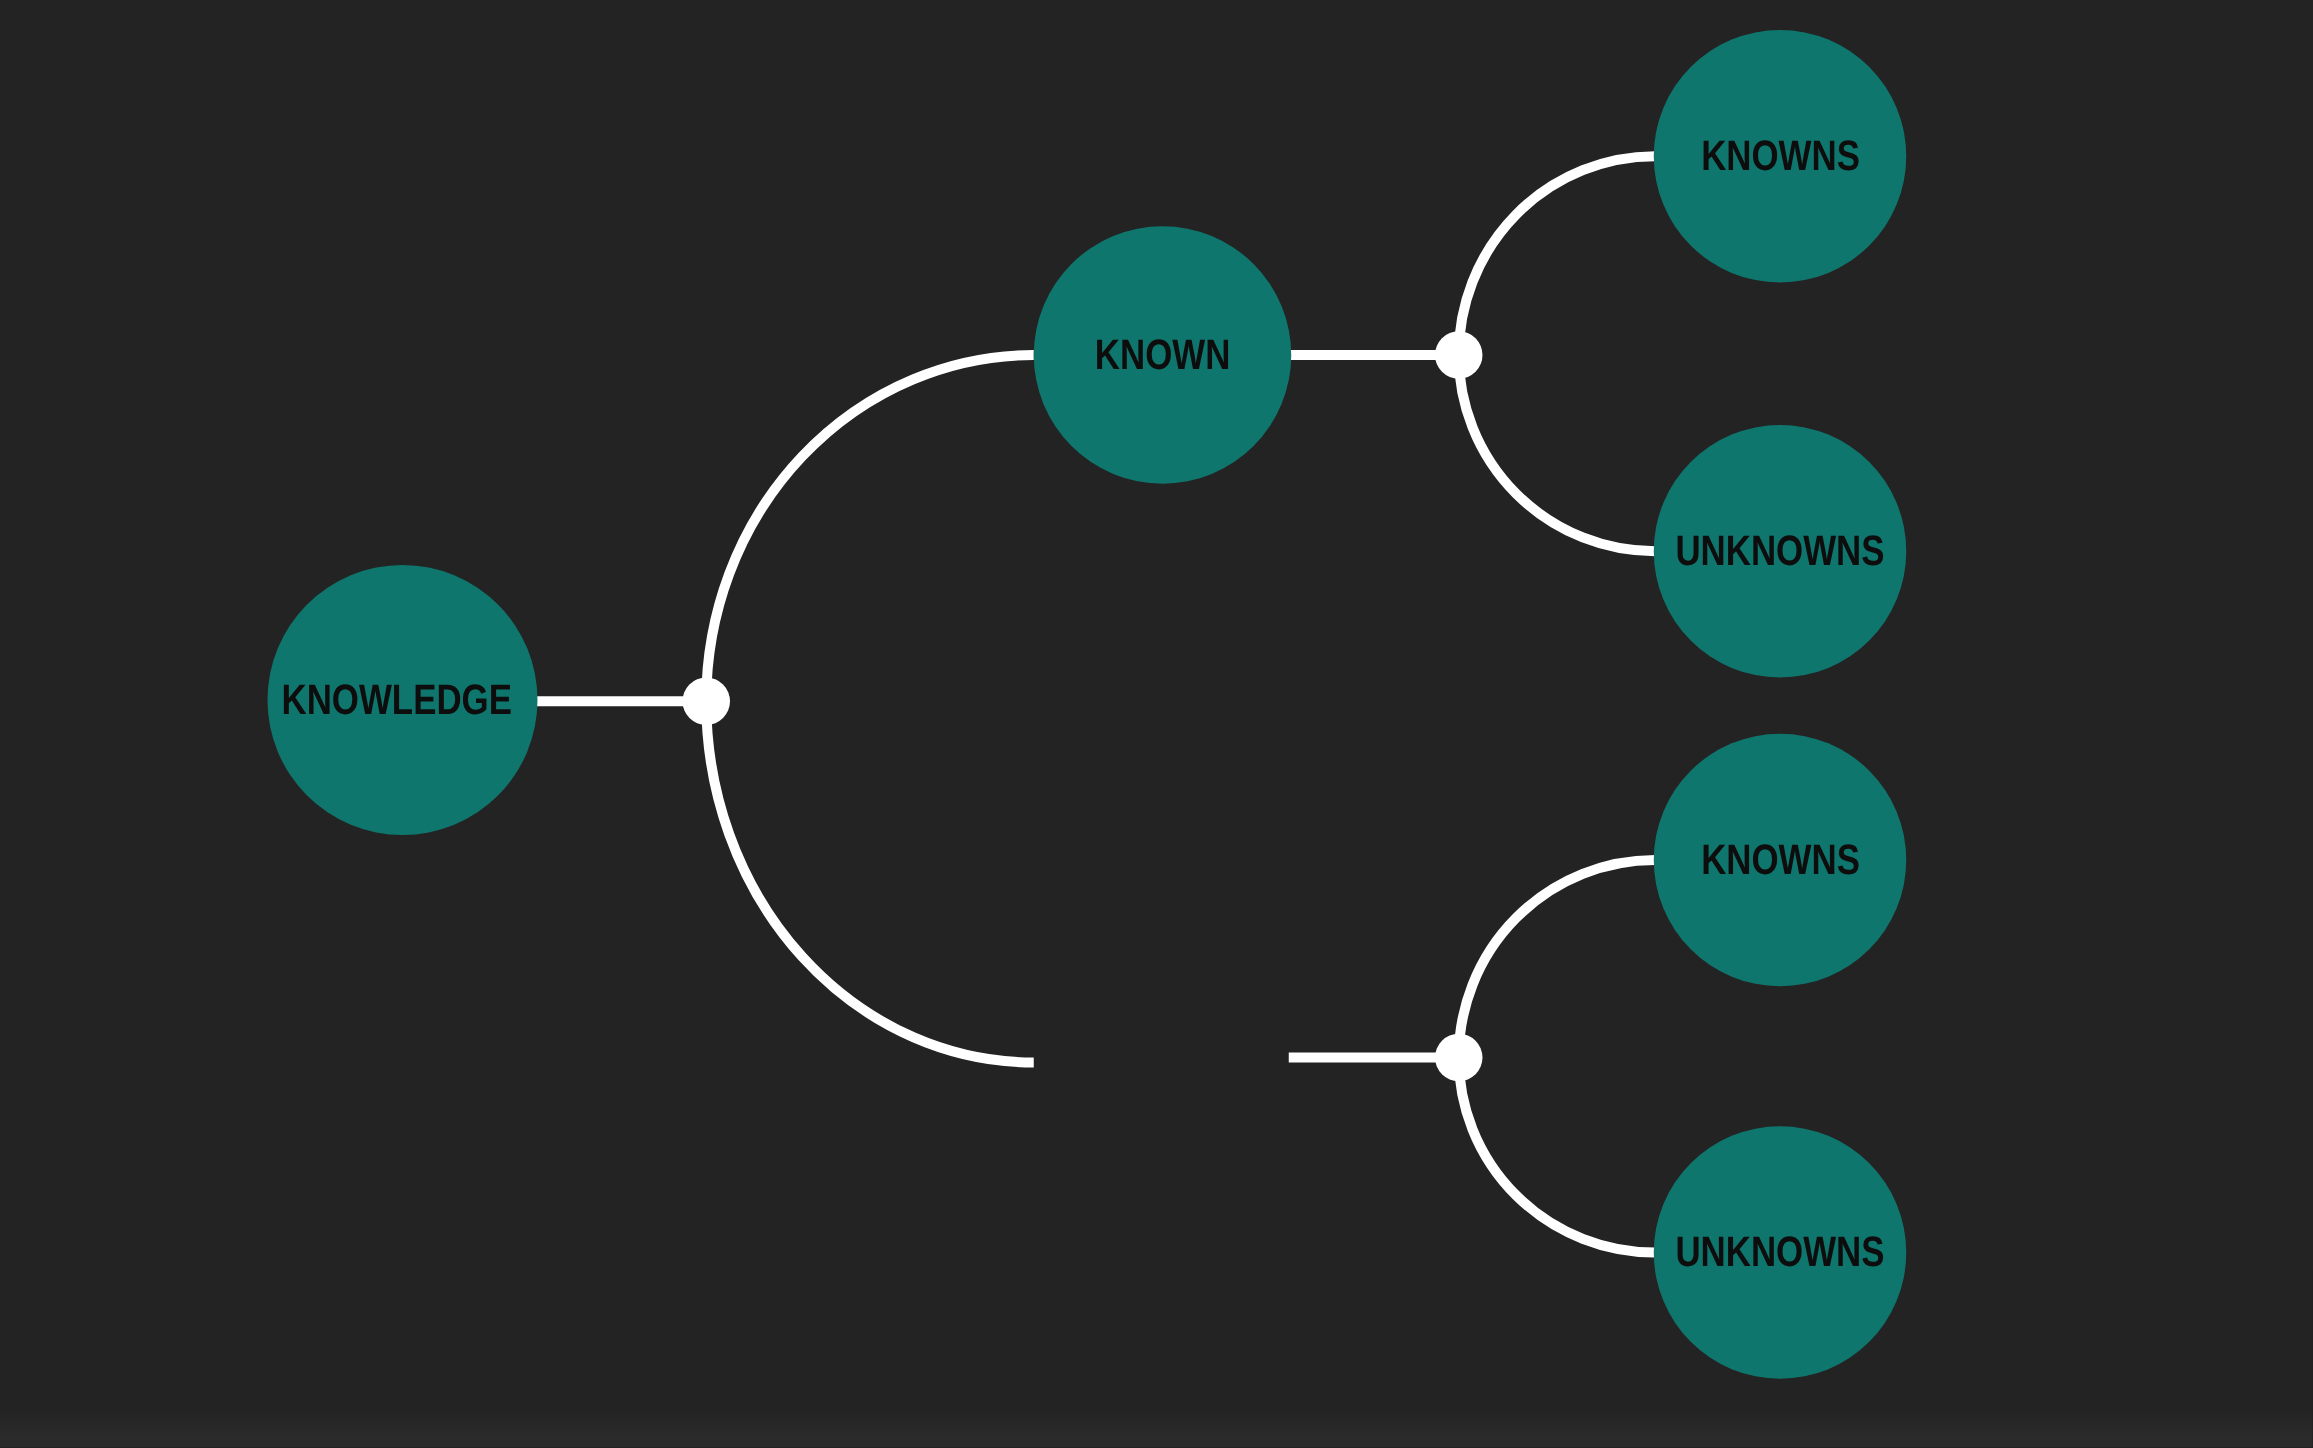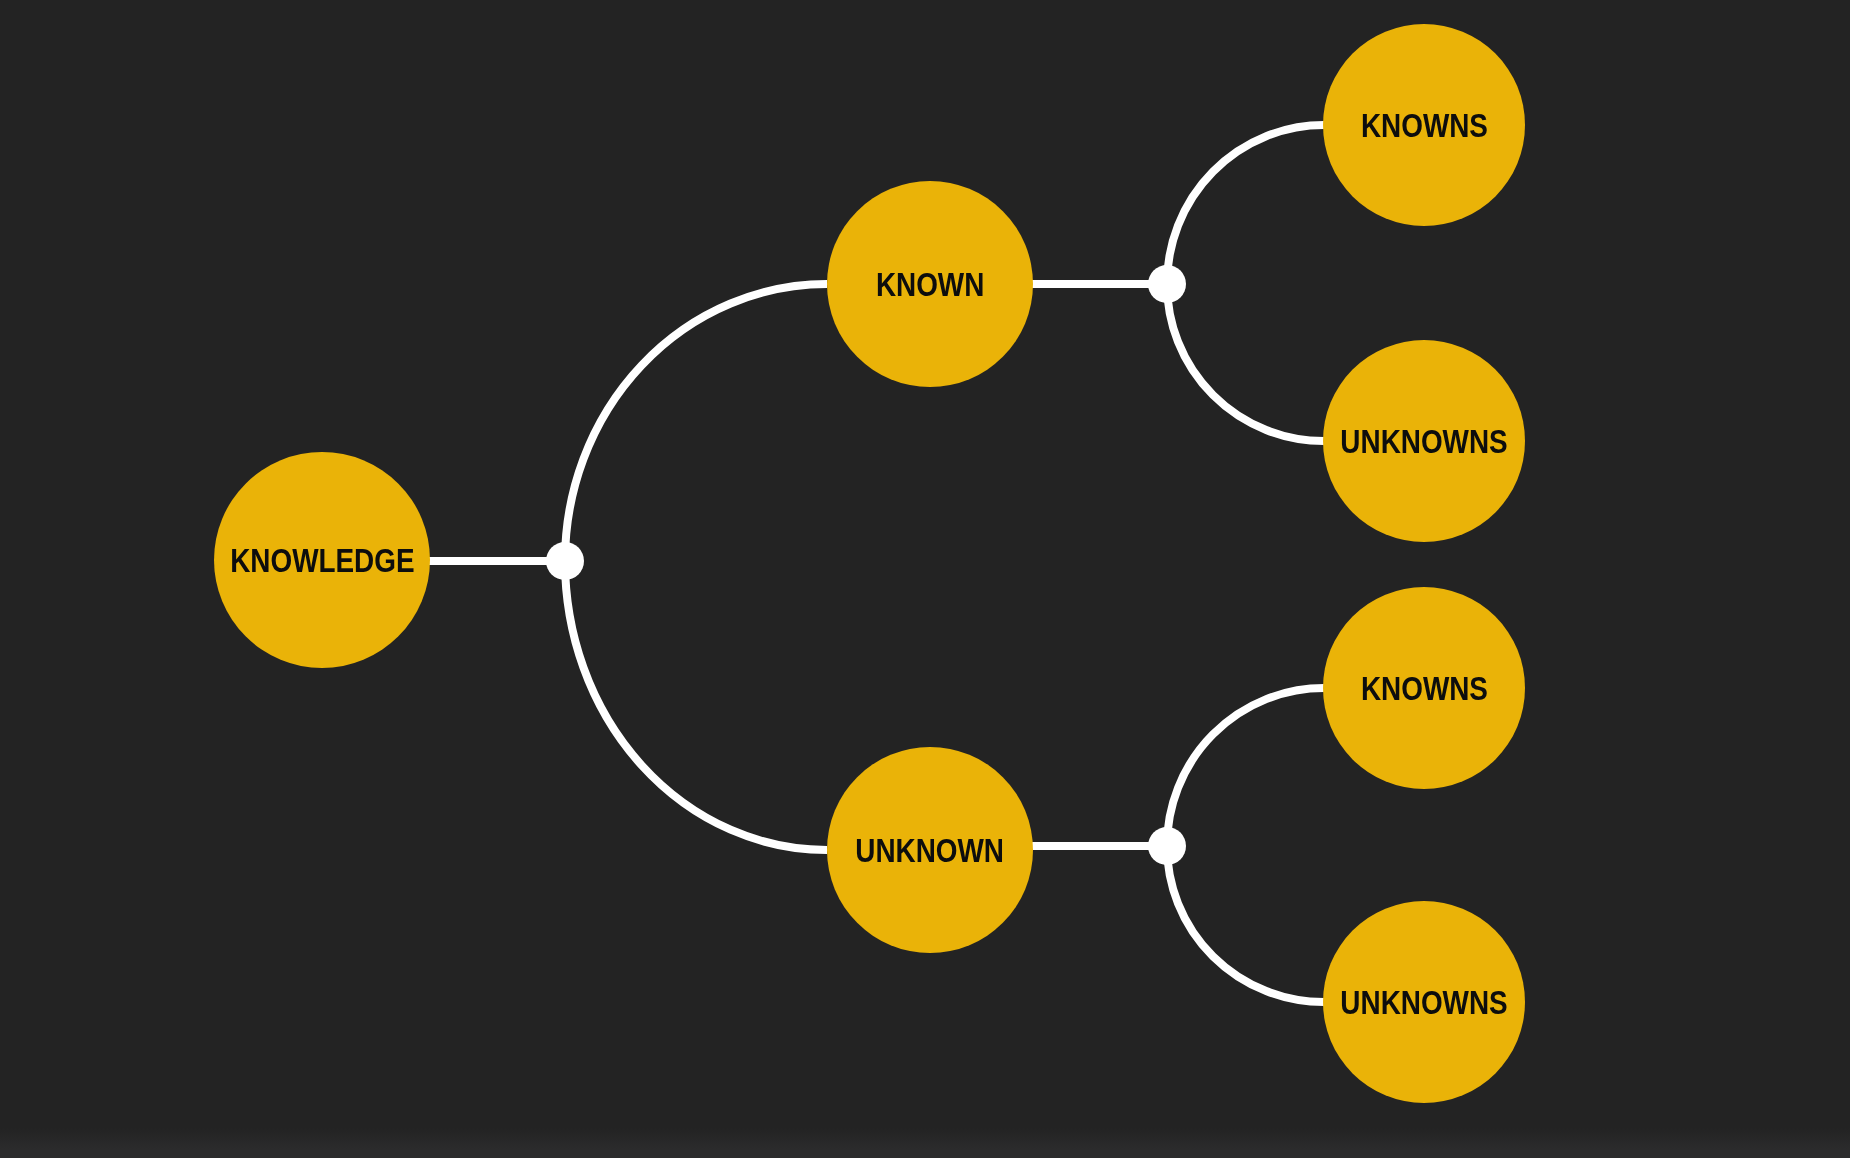--- a/index.html
+++ b/index.html
@@ -30,40 +30,40 @@
     stroke: #ffffff;
     stroke-width: 8;
     fill: none;
   }
   svg.connectors circle {
     fill: #ffffff;
     stroke: none;
   }
   .node {
     position: absolute;
-    background: #eab308;
+    background: #0f766e;
     border-radius: 50%;
     display: flex;
     align-items: center;
     justify-content: center;
     color: #0d0d0d;
     font-weight: 700;
     font-size: 34px;
     cursor: default;
     user-select: none;
   }
   .node .label {
     display: inline-block;
     transform: scaleX(0.82);
     transform-origin: center center;
     white-space: nowrap;
     letter-spacing: 0;
   }
   
-  .n-root      { left: 214px;  top: 452px; width: 216px; height: 216px; }
+  .n-root      { left: 214px;  top: 452px; width: 216px; height: 216px; justify-content: flex-end; }
   .n-known     { left: 827px;  top: 181px; width: 206px; height: 206px; align-items: center; }
   .n-unknown   { left: 827px;  top: 747px; width: 206px; height: 206px; }
   .n-knowns1   { left: 1323px; top: 24px;  width: 202px; height: 202px; }
   .n-unknowns1 { left: 1323px; top: 340px; width: 202px; height: 202px; }
   .n-knowns2   { left: 1323px; top: 587px; width: 202px; height: 202px; }
   .n-unknowns2 { left: 1323px; top: 901px; width: 202px; height: 202px; }
   .bottom-strip {
     position: absolute;
     left: 0;
     bottom: 0;
@@ -99,23 +99,20 @@
   </svg>
 
   <div class="node n-root">
     <span class="label">KNOWLEDGE</span>
   </div>
 
   <div class="node n-known">
     <span class="label">KNOWN</span>
   </div>
 
-  <div class="node n-unknown">
-    <span class="label">UNKNOWN</span>
-  </div>
 
   <div class="node n-knowns1">
     <span class="label">KNOWNS</span>
   </div>
 
   <div class="node n-unknowns1">
     <span class="label">UNKNOWNS</span>
   </div>
 
   <div class="node n-knowns2">

